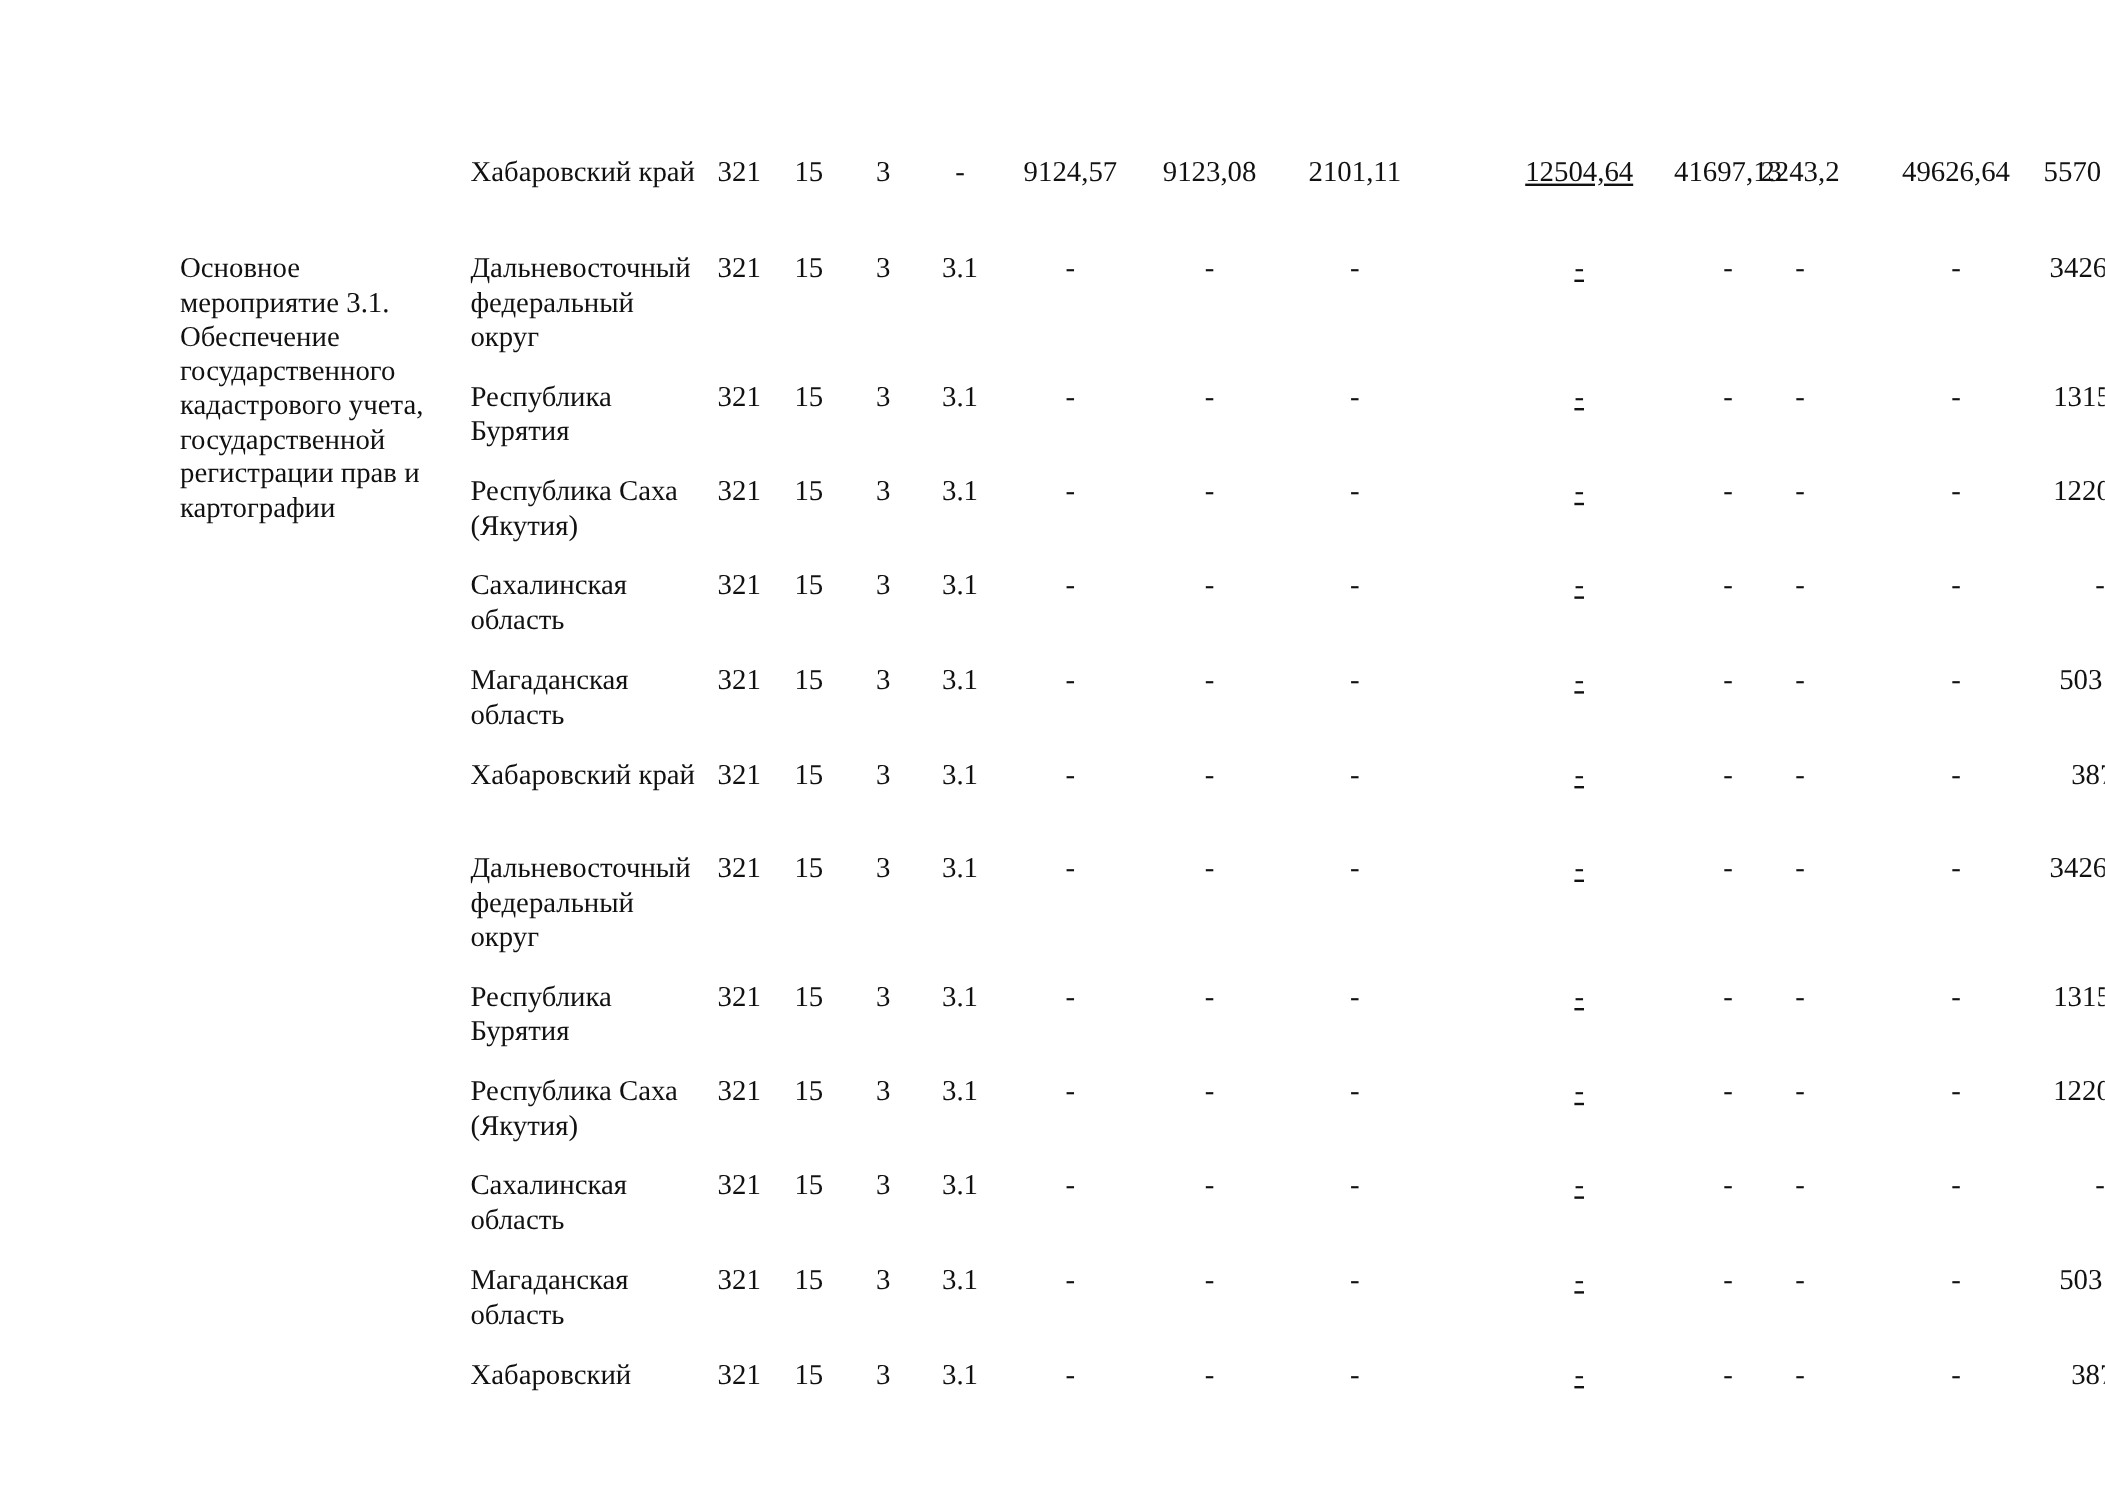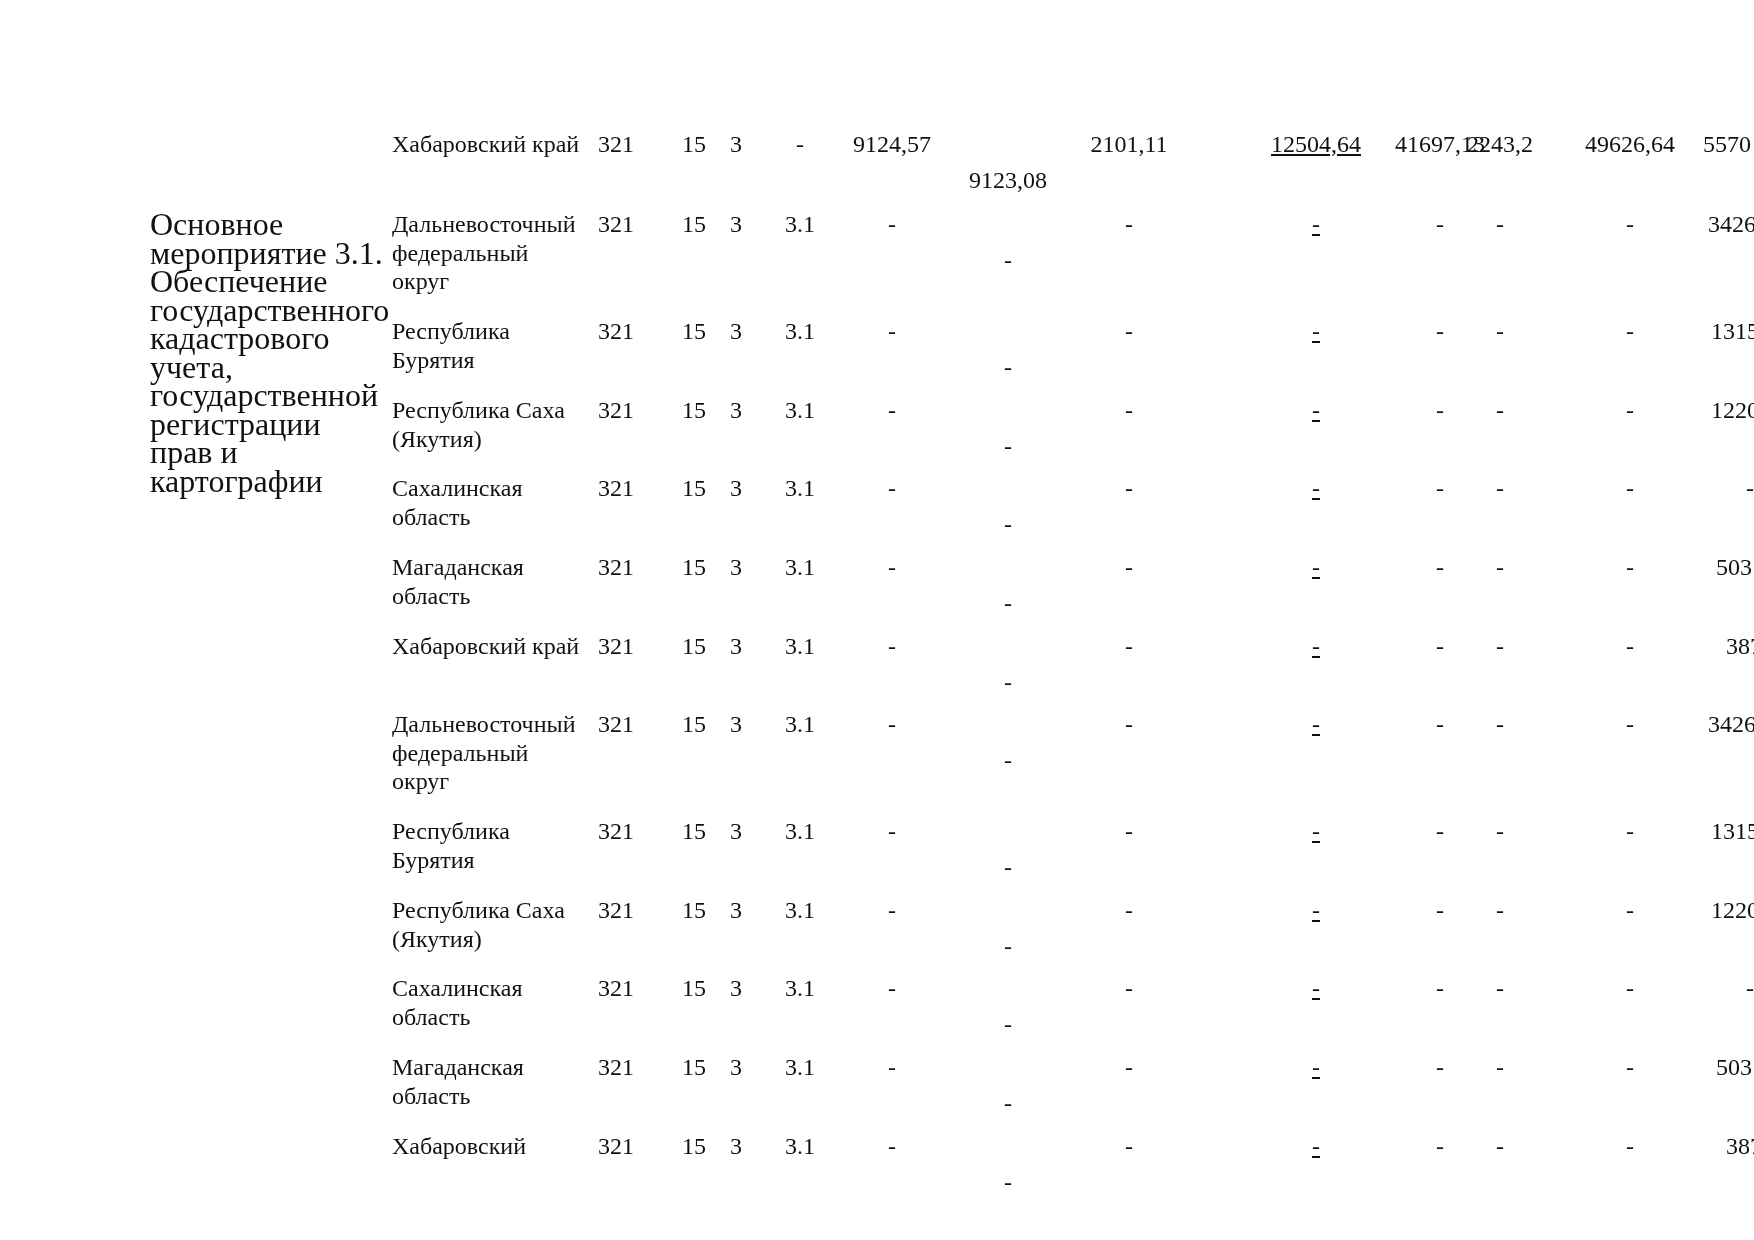--- a/index.html
+++ b/index.html
@@ -3,33 +3,33 @@
 <meta charset="utf-8">
 <style>
   html, body { margin: 0; padding: 0; background: #ffffff; }
   body { width: 1754px; height: 1240px; overflow: hidden; position: relative;
          font-family: "Liberation Serif", "DejaVu Serif", serif; color: #111111; }
   .page { position: absolute; left: 0; top: 0; width: 1754px; height: 1240px; overflow: hidden; }
   .row { position: absolute; left: 0; width: 2000px; font-size: 24px; line-height: 28.5px; }
   .cell { position: absolute; top: 0; white-space: nowrap; }
   .region { left: 392px; width: 190px; white-space: normal; }
   .c-code1 { left: 598px; }
-  .c-code2 { left: 682px; }
+  .c-code2 { left: 662px; }
   .c-code3 { left: 730px; }
   .num { text-align: center; }
   .c4  { left: 770px;  width: 60px; }
   .c5  { left: 842px;  width: 100px; }
-  .c6  { left: 958px;  width: 100px; margin-top: 36px; }
+  .c6  { left: 958px;  width: 100px; }
   .c7  { left: 1079px; width: 100px; }
   .c8  { left: 1266px; width: 100px; text-decoration: underline; }
   .c9  { left: 1390px; width: 100px; }
   .c10 { left: 1450px; width: 100px; }
   .c11 { left: 1580px; width: 100px; }
   .c12 { left: 1700px; width: 96px; text-align: right; }
-  .group { position: absolute; left: 150px; width: 235px; font-size: 32px; line-height: 28.5px; }
+  .group { position: absolute; left: 150px; width: 235px; font-size: 24px; line-height: 28.5px; }
 </style>
 </head>
 <body>
 
 <div class="page">
 
   <div class="group" style="top:210px;">Основное мероприятие 3.1. Обеспечение государственного кадастрового учета, государственной регистрации прав и картографии</div>
 
   <div class="row" style="top:130px;">
     <div class="cell region">Хабаровский край</div>

